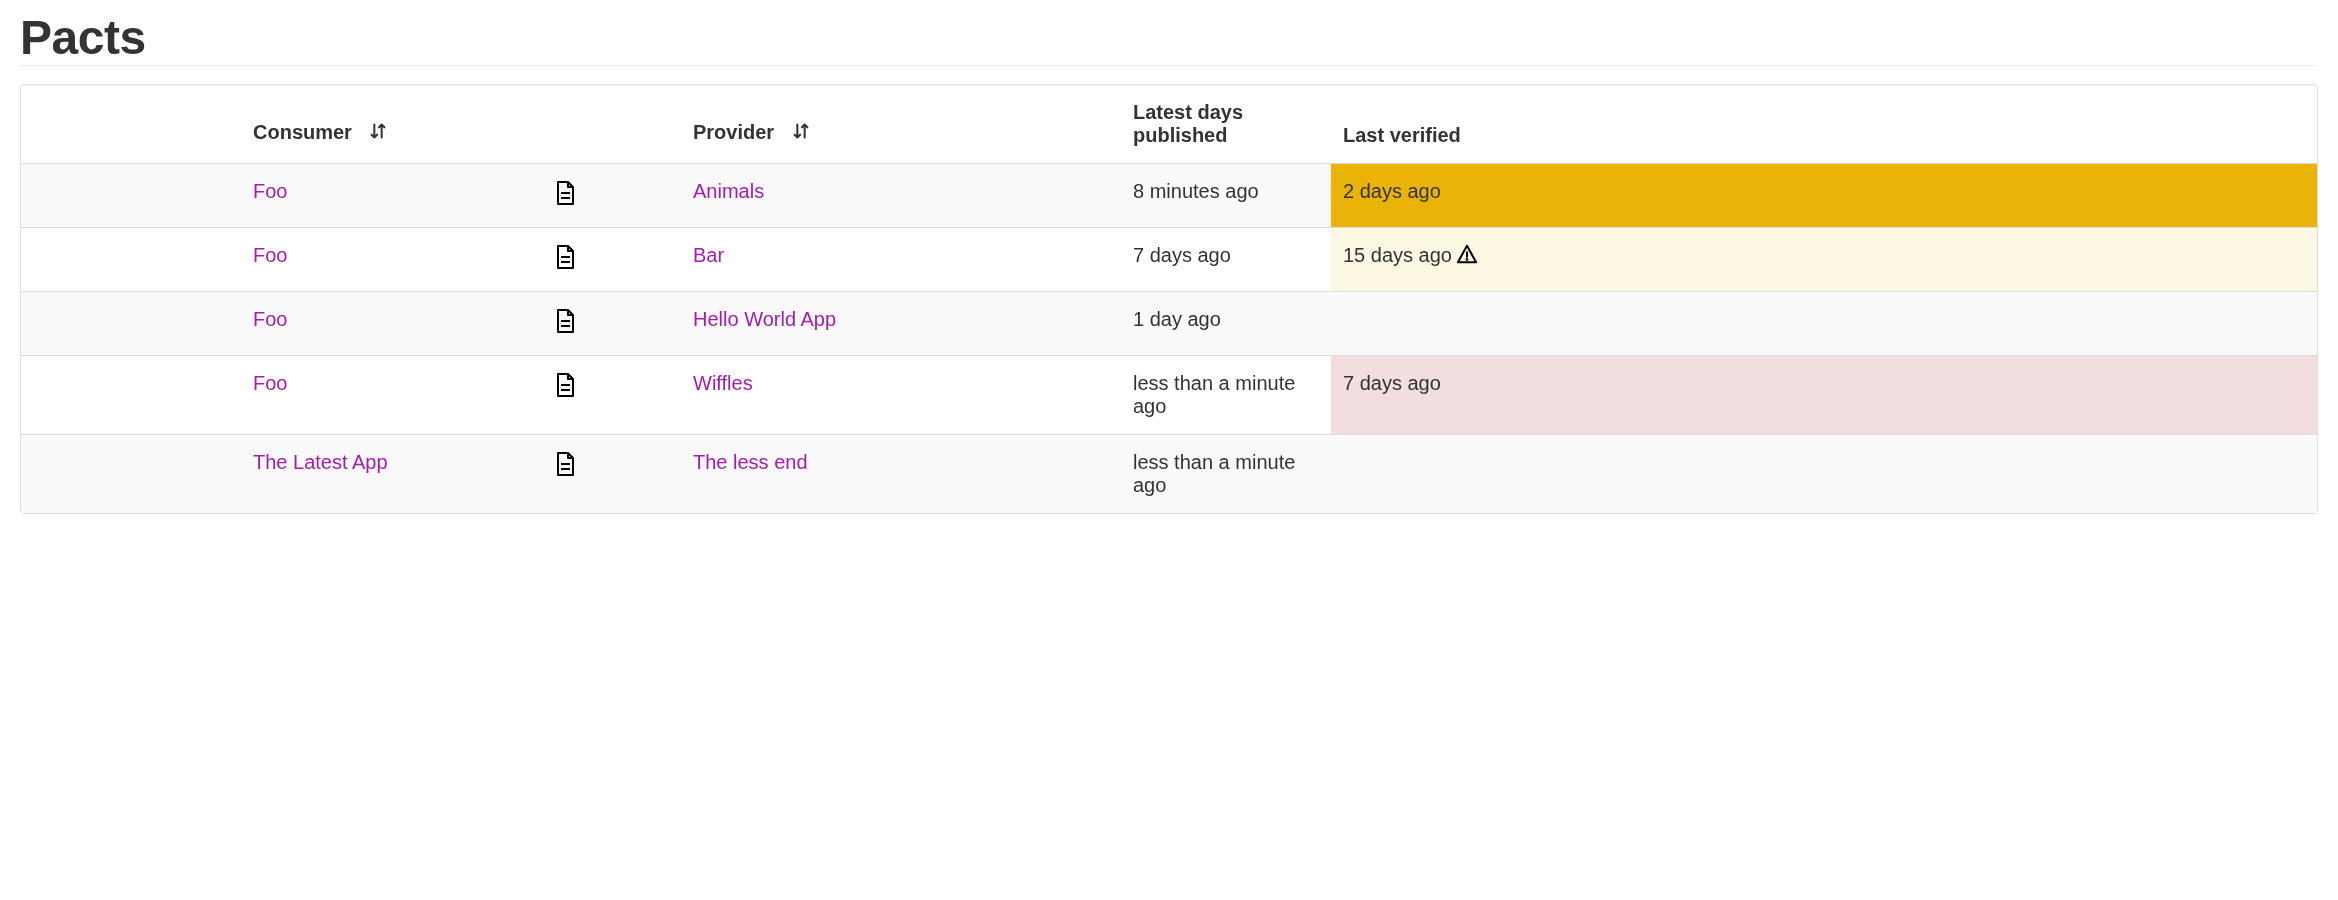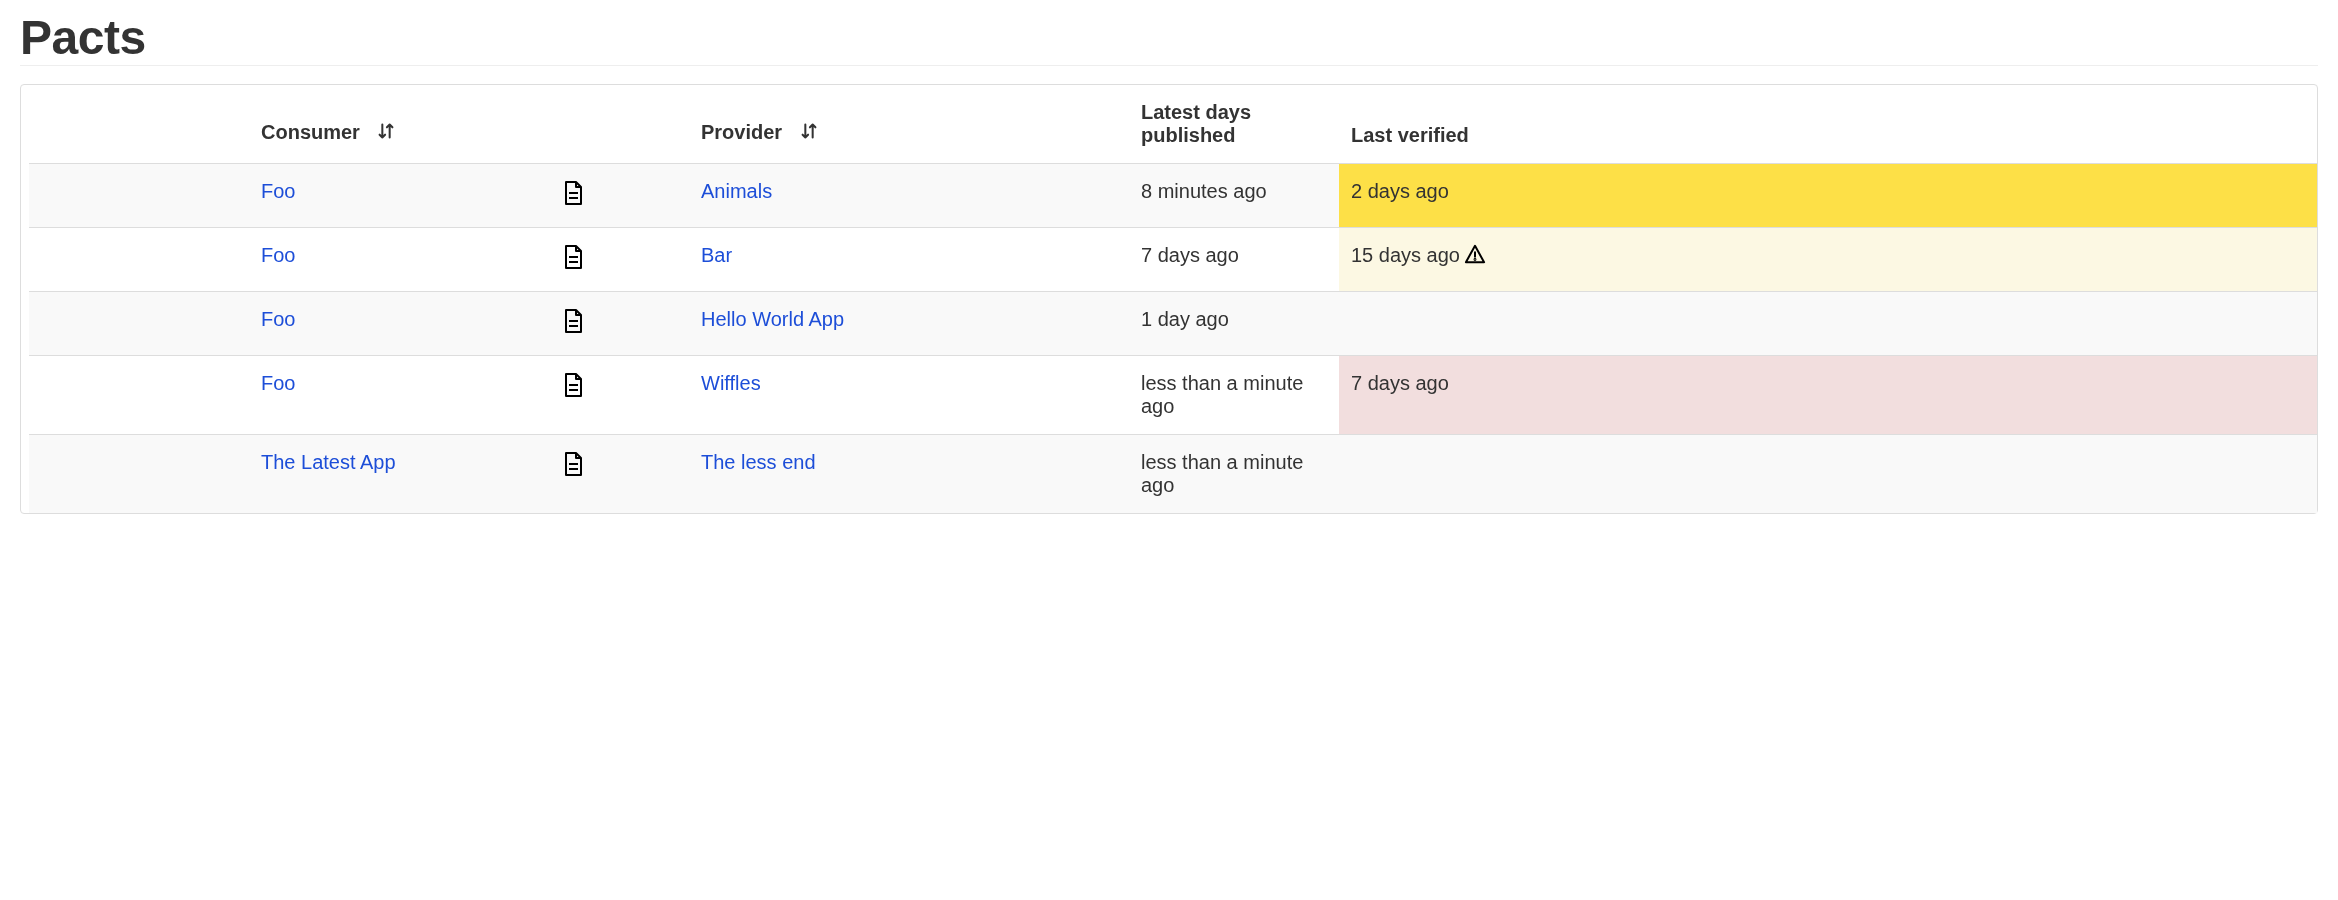--- a/index.html
+++ b/index.html
@@ -18,21 +18,20 @@
       border-bottom: 1px solid #eee;
       letter-spacing: -0.5px;
     }
     table {
       width: 100%;
       border: 1px solid #ddd;
       border-collapse: separate;
       border-spacing: 0;
       border-radius: 4px;
       table-layout: fixed;
-      padding-left: 8px;
     }
     th, td {
       padding: 16px 12px;
       text-align: left;
       vertical-align: top;
       border-top: 1px solid #ddd;
     }
     thead th {
       border-top: none;
       font-weight: 700;
@@ -40,21 +39,21 @@
       vertical-align: bottom;
       padding: 16px 12px;
     }
     tbody tr:nth-child(odd) {
       background: #f9f9f9;
     }
     tbody tr:nth-child(even) {
       background: #fff;
     }
     a.link {
-      color: #1d4ed8;
+      color: #a21caf;
       text-decoration: none;
     }
     .sort-icon {
       display: inline-block;
       vertical-align: middle;
       margin-left: 10px;
       cursor: pointer;
     }
     .doc-icon {
       display: inline-block;
@@ -124,21 +123,21 @@
         <td></td>
         <td><a class="link" href="#">Foo</a></td>
         <td><a href="#" class="doc-icon"><svg width="24" height="26" viewBox="0 0 24 26" fill="none" stroke="#000" stroke-width="2" stroke-linejoin="round">
               <path d="M5 2 L15 2 L20 7 L20 24 L5 24 Z"></path>
               <path d="M15 2 L15 7 L20 7"></path>
               <line x1="8" y1="13" x2="17" y2="13"></line>
               <line x1="8" y1="18" x2="17" y2="18"></line>
             </svg></a></td>
         <td><a class="link" href="#">Animals</a></td>
         <td>8 minutes ago</td>
-        <td class="verify-cell" style="background-color: #fde047;"><span>2 days ago</span></td>
+        <td class="verify-cell" style="background-color: #eab308;"><span>2 days ago</span></td>
       </tr>
       <tr>
         <td></td>
         <td><a class="link" href="#">Foo</a></td>
         <td><a href="#" class="doc-icon"><svg width="24" height="26" viewBox="0 0 24 26" fill="none" stroke="#000" stroke-width="2" stroke-linejoin="round">
               <path d="M5 2 L15 2 L20 7 L20 24 L5 24 Z"></path>
               <path d="M15 2 L15 7 L20 7"></path>
               <line x1="8" y1="13" x2="17" y2="13"></line>
               <line x1="8" y1="18" x2="17" y2="18"></line>
             </svg></a></td>

